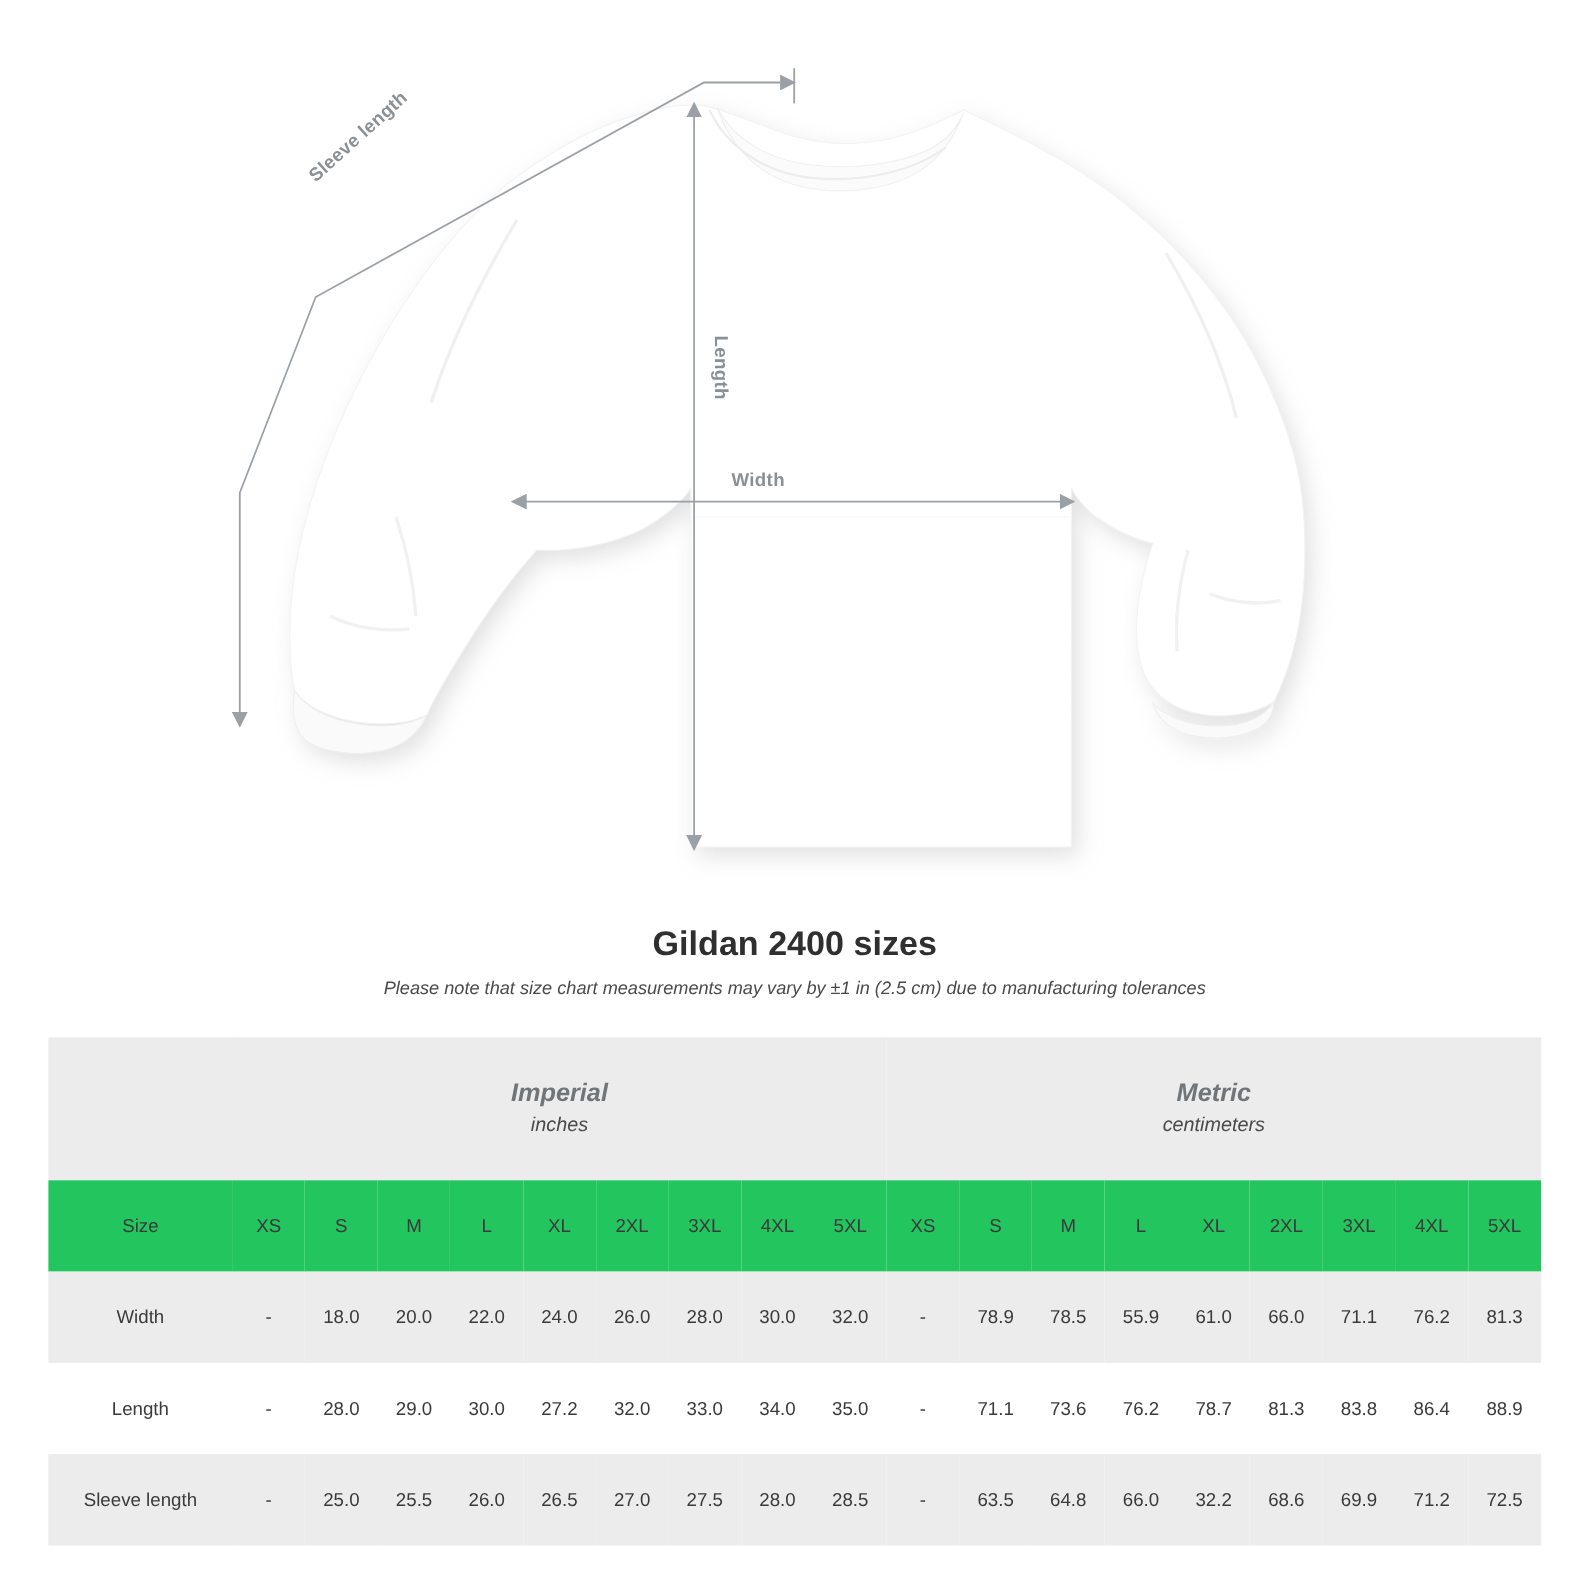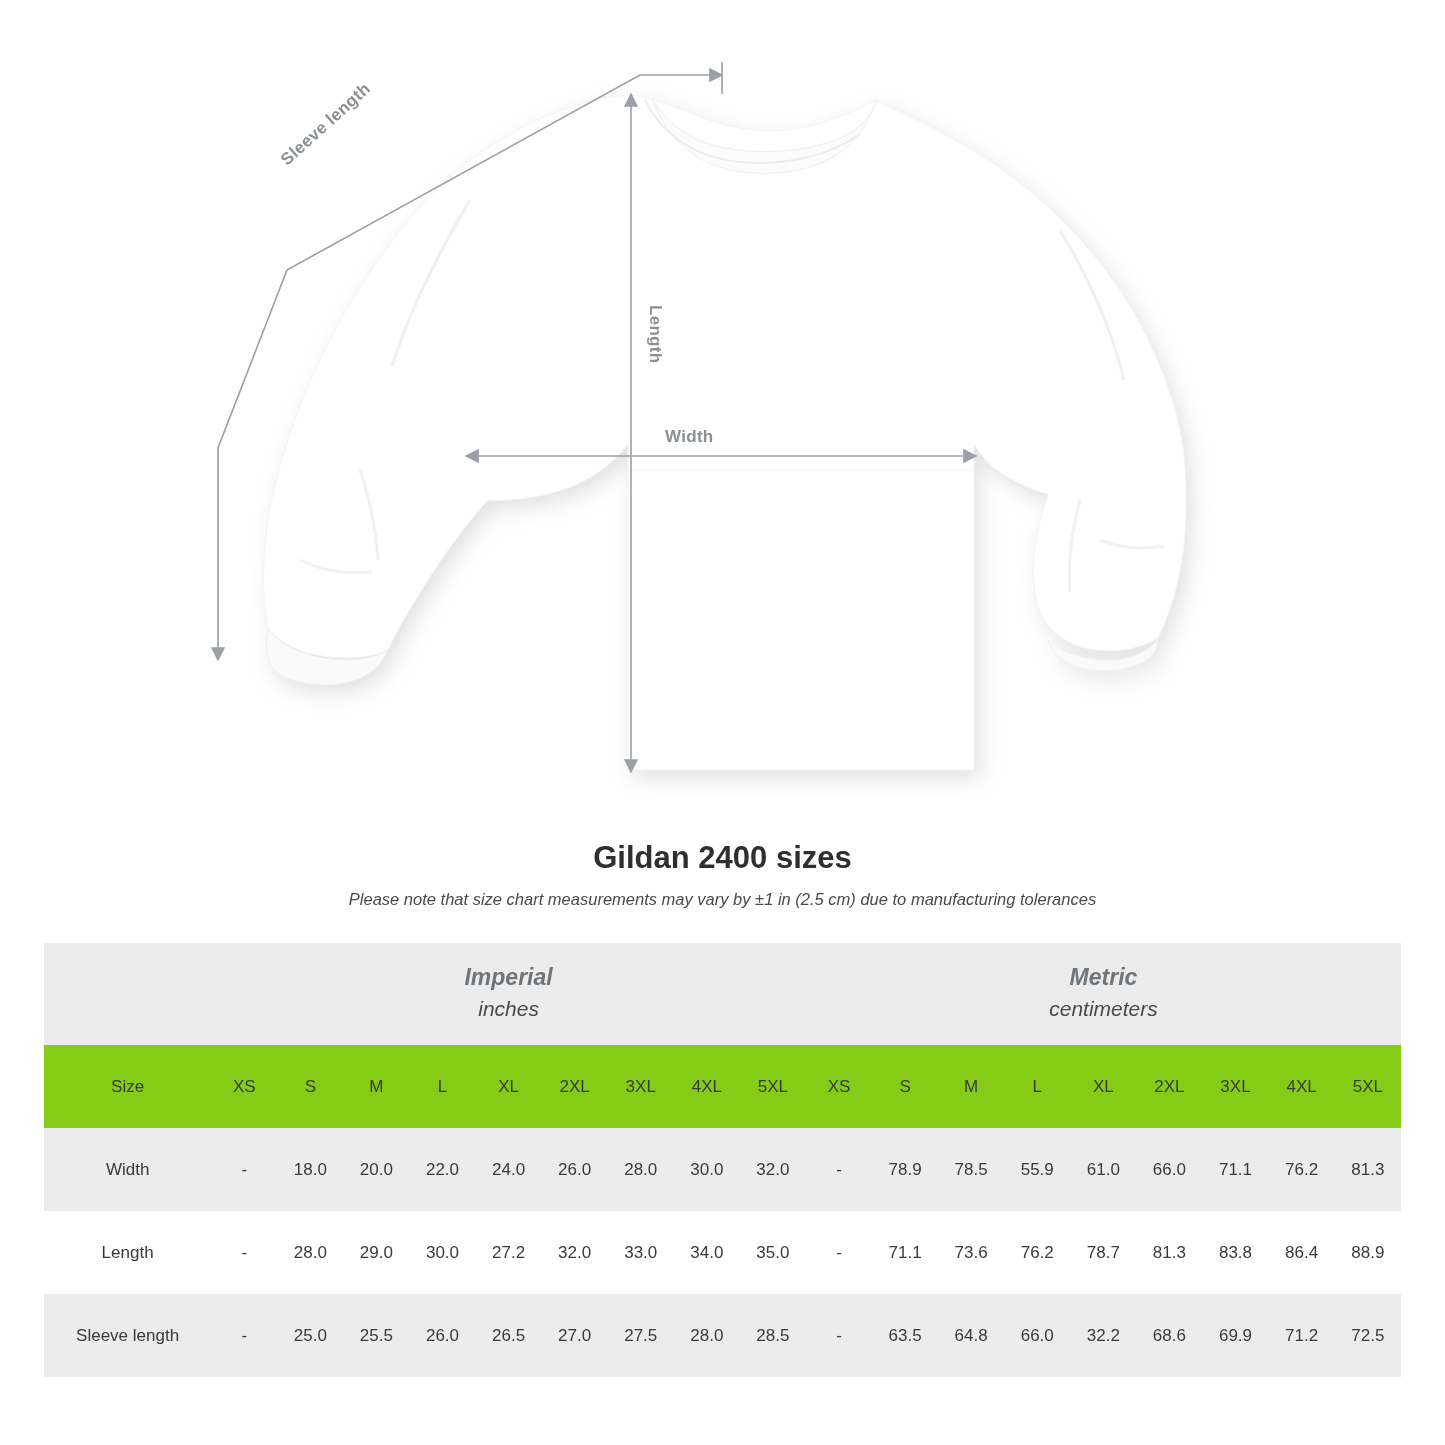--- a/index.html
+++ b/index.html
@@ -83,37 +83,37 @@
     text-align: center;
     font-size: 17px;
     color: #3a3a3a;
     font-weight: normal;
     padding: 0;
     height: 83px;
     vertical-align: middle;
   }
   .unit-head {
     background: #ececec;
-    height: 102px;
+    height: 130px;
   }
   .unit-head .unit-name {
     font-size: 23px;
     font-style: italic;
     font-weight: bold;
     color: #70757a;
     line-height: 1.25;
   }
   .unit-head .unit-sub {
-    font-size: 21px;
+    font-size: 18px;
     font-style: italic;
     color: #4a4a4a;
     line-height: 1.6;
   }
   .row-head {
-    background: #84cc16;
+    background: #22c55e;
   }
   .row-head td {
     font-weight: bold;
     color: #3a3a3a;
   }
   .row-alt {
     background: #ececec;
   }
   .row-plain {
     background: #ffffff;

